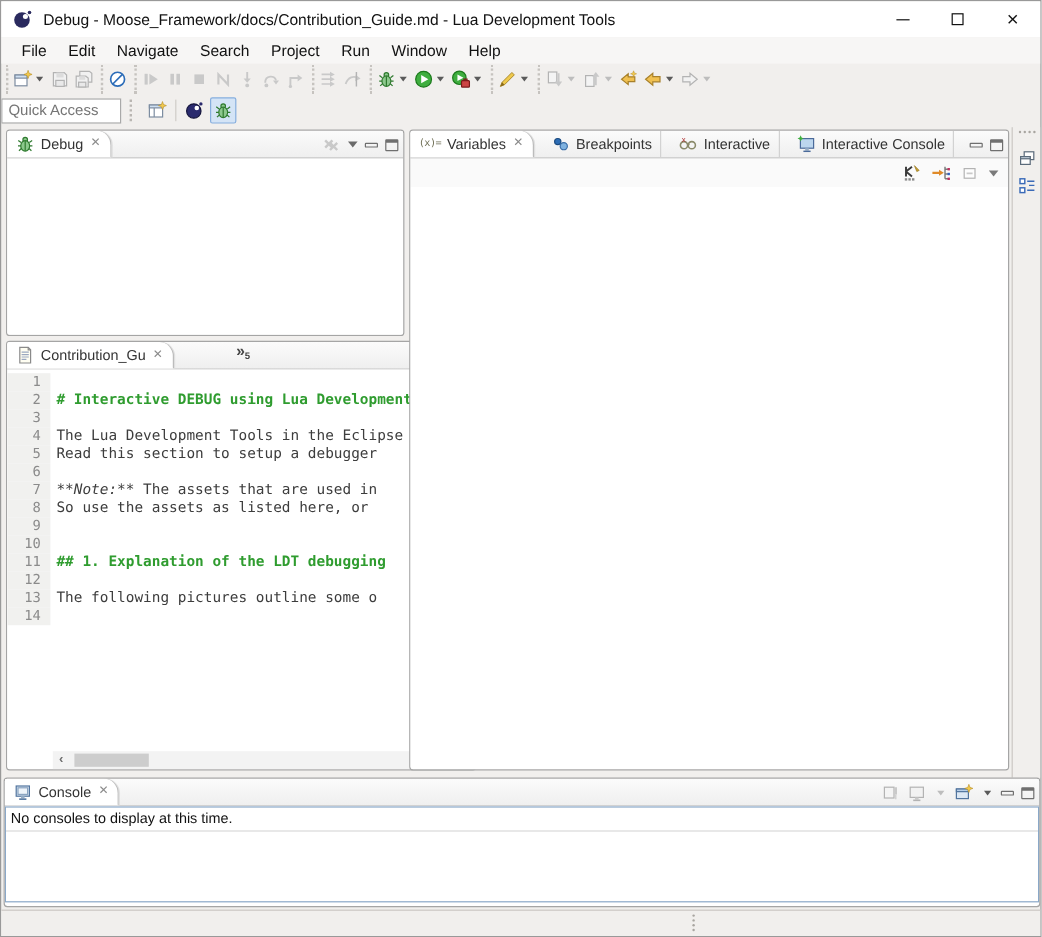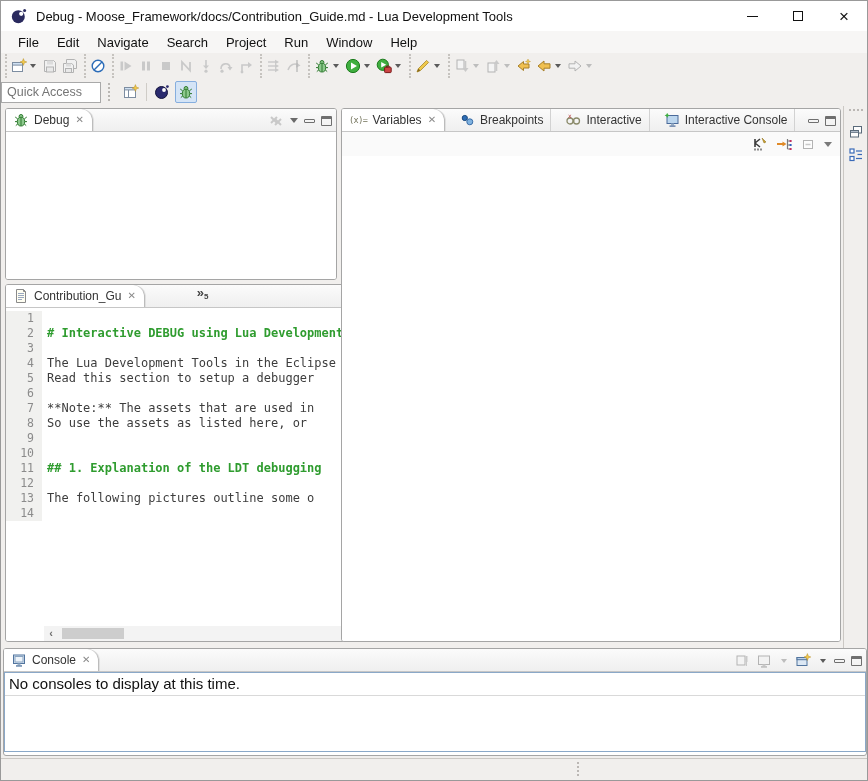--- a/index.html
+++ b/index.html
@@ -52,31 +52,31 @@
   
   .view-toolbar{height:24px;background:#fafafa;display:flex;align-items:center;justify-content:flex-end;gap:8px;padding-right:8px;}
   
   .editor-body{position:relative;height:calc(100% - 23px);background:#fff;}
   .ed-lines{position:absolute;left:0;top:0;right:14px;bottom:15px;overflow:hidden;padding-top:3px;}
   .ed-row{display:flex;height:15px;font-family:"DejaVu Sans Mono","Liberation Mono",monospace;font-size:12px;line-height:15px;white-space:pre;}
   .ed-gutter{width:36px;flex:0 0 36px;background:#f1f1ef;color:#8b8b8b;text-align:right;padding-right:8px;font-size:11.5px;}
   .ed-text{flex:1;padding-left:5px;color:#3d3d3d;overflow:hidden;}
   .ed-row.current .ed-text{background:#e3eefb;}
   .ed-text.heading{color:#2f9c2f;font-weight:bold;}
-  .ed-text .note-prefix{}
+  .ed-text .note-prefix{font-style:italic;}
   .ed-vsb{position:absolute;right:0;top:0;bottom:15px;width:14px;background:#fdfdfd;display:flex;flex-direction:column;justify-content:space-between;align-items:center;padding:2px 0;}
   .vsb-arrow{color:#b9b9b9;font-size:9px;line-height:1;}
   .ed-hsb{position:absolute;left:38px;right:14px;bottom:0;height:15px;background:#f3f3f3;display:flex;align-items:center;}
   .hsb-arrow{color:#6e6e6e;font-size:11px;font-weight:bold;width:14px;text-align:center;line-height:1;}
   .hsb-track{flex:1;position:relative;height:100%;}
   .hsb-thumb{position:absolute;left:4px;top:2px;width:62px;height:11px;background:#cdcdcd;}
   
   .console-panel{position:absolute;left:2px;top:647px;width:864px;height:108px;background:#fff;border:1px solid #a5a5a5;border-radius:3px;overflow:hidden;}
   .console-box{position:absolute;left:0;right:0;top:23px;bottom:3px;border:1px solid #8aa8c8;background:#fff;}
-  .console-msg{font-size:15px;color:#111;padding:2px 4px 3px 4px;border-bottom:1px solid #d9d9d9;}
+  .console-msg{font-size:12px;color:#111;padding:2px 4px 3px 4px;border-bottom:1px solid #d9d9d9;}
   
   .right-trim{position:absolute;right:0;top:0;width:24px;height:542px;background:#f1efed;border-left:1px solid #cbc8c4;display:flex;flex-direction:column;align-items:center;padding-top:3px;}
   .trim-handle{display:flex;gap:2px;margin-bottom:8px;}
   .trim-handle i{width:2px;height:2px;background:#a8a5a0;border-radius:50%;}
   .trim-btn{margin:4px 0;display:flex;}
   
   .statusbar{position:absolute;left:0;top:757px;width:100%;height:23px;background:#f1efed;border-top:1px solid #cbc8c4;}
   .sb-handle{position:absolute;left:576px;top:3px;display:flex;flex-direction:column;gap:2px;}
   .sb-handle i{width:2px;height:2px;background:#a8a5a0;border-radius:50%;}
   svg{display:block;}

